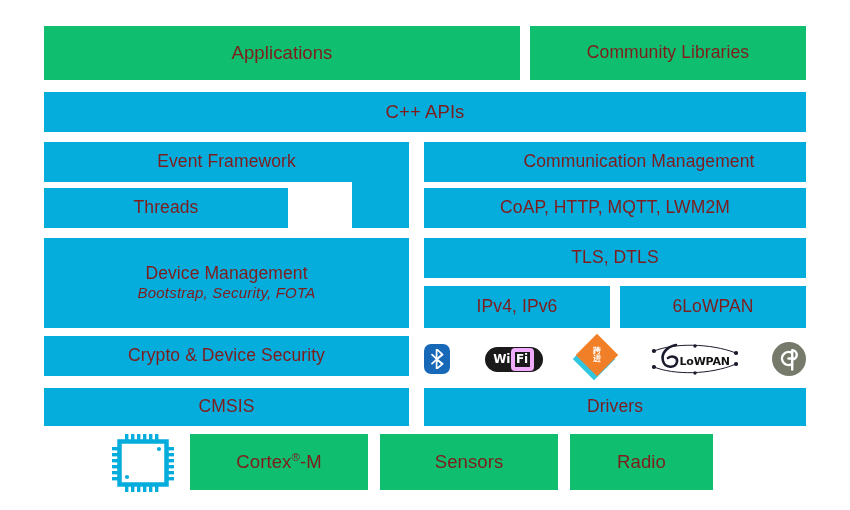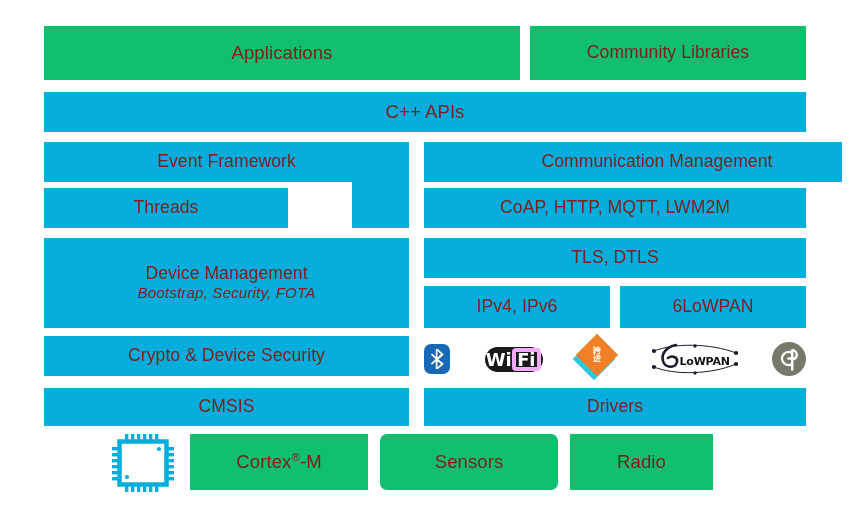--- a/index.html
+++ b/index.html
@@ -77,21 +77,21 @@
     border-radius: 7px;
     display: flex; align-items: center; justify-content: center;
   }
   
   .wifi-pill {
     width: 58px; height: 25px;
     background: #1a1a1a;
     border-radius: 13px;
     display: flex; align-items: center; justify-content: center;
     color: #ffffff;
-    font-size: 18px;
+    font-size: 12px;
     font-weight: bold;
     letter-spacing: -0.3px;
     font-family: "DejaVu Sans", sans-serif;
   }
   .wifi-pill .fi-box {
     border: 4px solid #f0abfc;
     border-radius: 4px;
     padding: 0 2px 0 1px;
     margin-left: 1px;
     line-height: 15px;
@@ -167,21 +167,21 @@
     <span>Event Framework</span>
   </div>
 
   <div class="blk blue t17" style="left:44px; top:188px; width:244px; height:40px;">
     <span>Threads</span>
   </div>
 
   <div class="blk blue" style="left:352px; top:182px; width:57px; height:46px;"></div>
   <div class="blk blue" style="left:352px; top:176px; width:57px; height:12px;"></div>
 
-  <div class="blk blue t17" style="left:424px; top:142px; width:418px; height:40px;padding-left:48px;">
+  <div class="blk blue t17" style="left:424px; top:142px; width:382px; height:40px;padding-left:48px;">
     <span>Communication Management</span>
   </div>
 
   <div class="blk blue t17" style="left:424px; top:188px; width:382px; height:40px;">
     <span>CoAP, HTTP, MQTT, LWM2M</span>
   </div>
 
   <div class="blk blue" style="left:44px; top:238px; width:365px; height:90px;">
     <span class="t17">Device Management</span>
     <span class="sub">Bootstrap, Security, FOTA</span>
@@ -303,21 +303,21 @@
 
       <circle cx="47" cy="15" r="2.1"></circle>
       <circle cx="15" cy="43" r="2.1"></circle>
     </g>
   </svg>
 
   <div class="blk green t18" style="left:190px; top:434px; width:178px; height:56px;">
     <span><span>Cortex</span><span class="sup">®</span><span>-M</span></span>
   </div>
 
-  <div class="blk green t18" style="left:380px; top:434px; width:178px; height:56px;border-radius:7px;">
+  <div class="blk green t18" style="left:380px; top:434px; width:178px; height:56px;">
     <span>Sensors</span>
   </div>
 
   <div class="blk green t18" style="left:570px; top:434px; width:143px; height:56px;">
     <span>Radio</span>
   </div>
 
 </div>
 
 </body></html>

